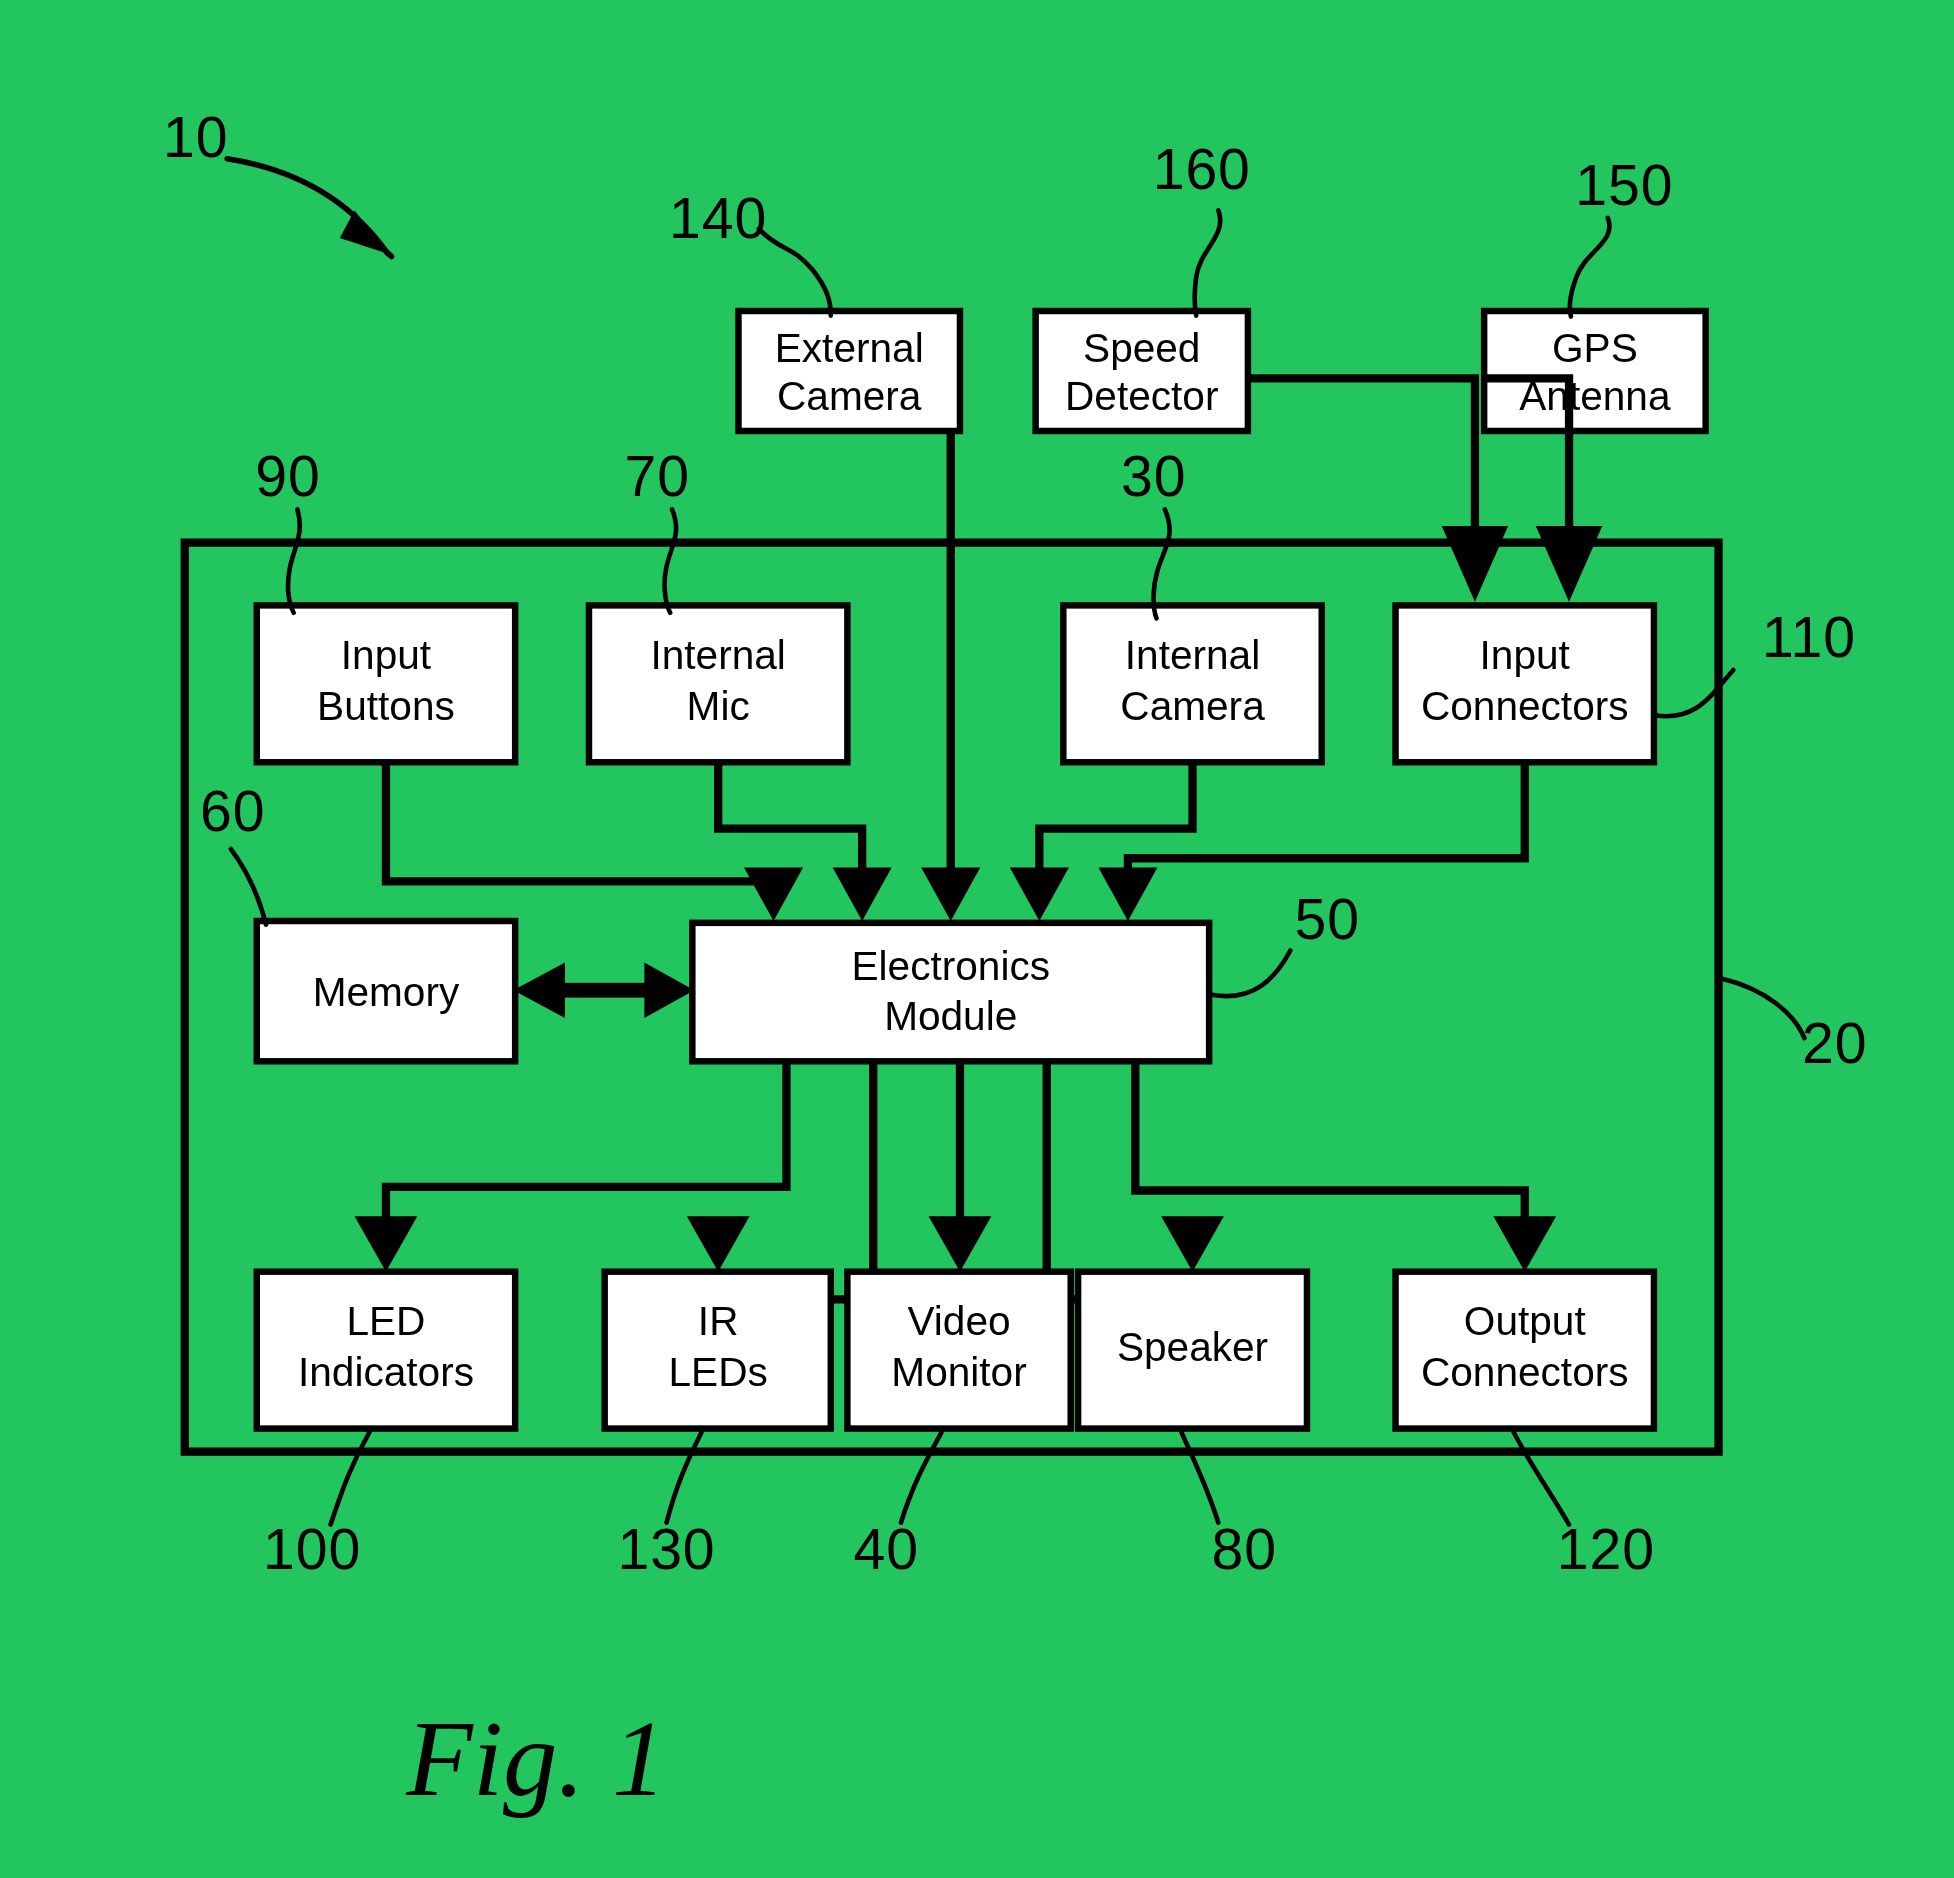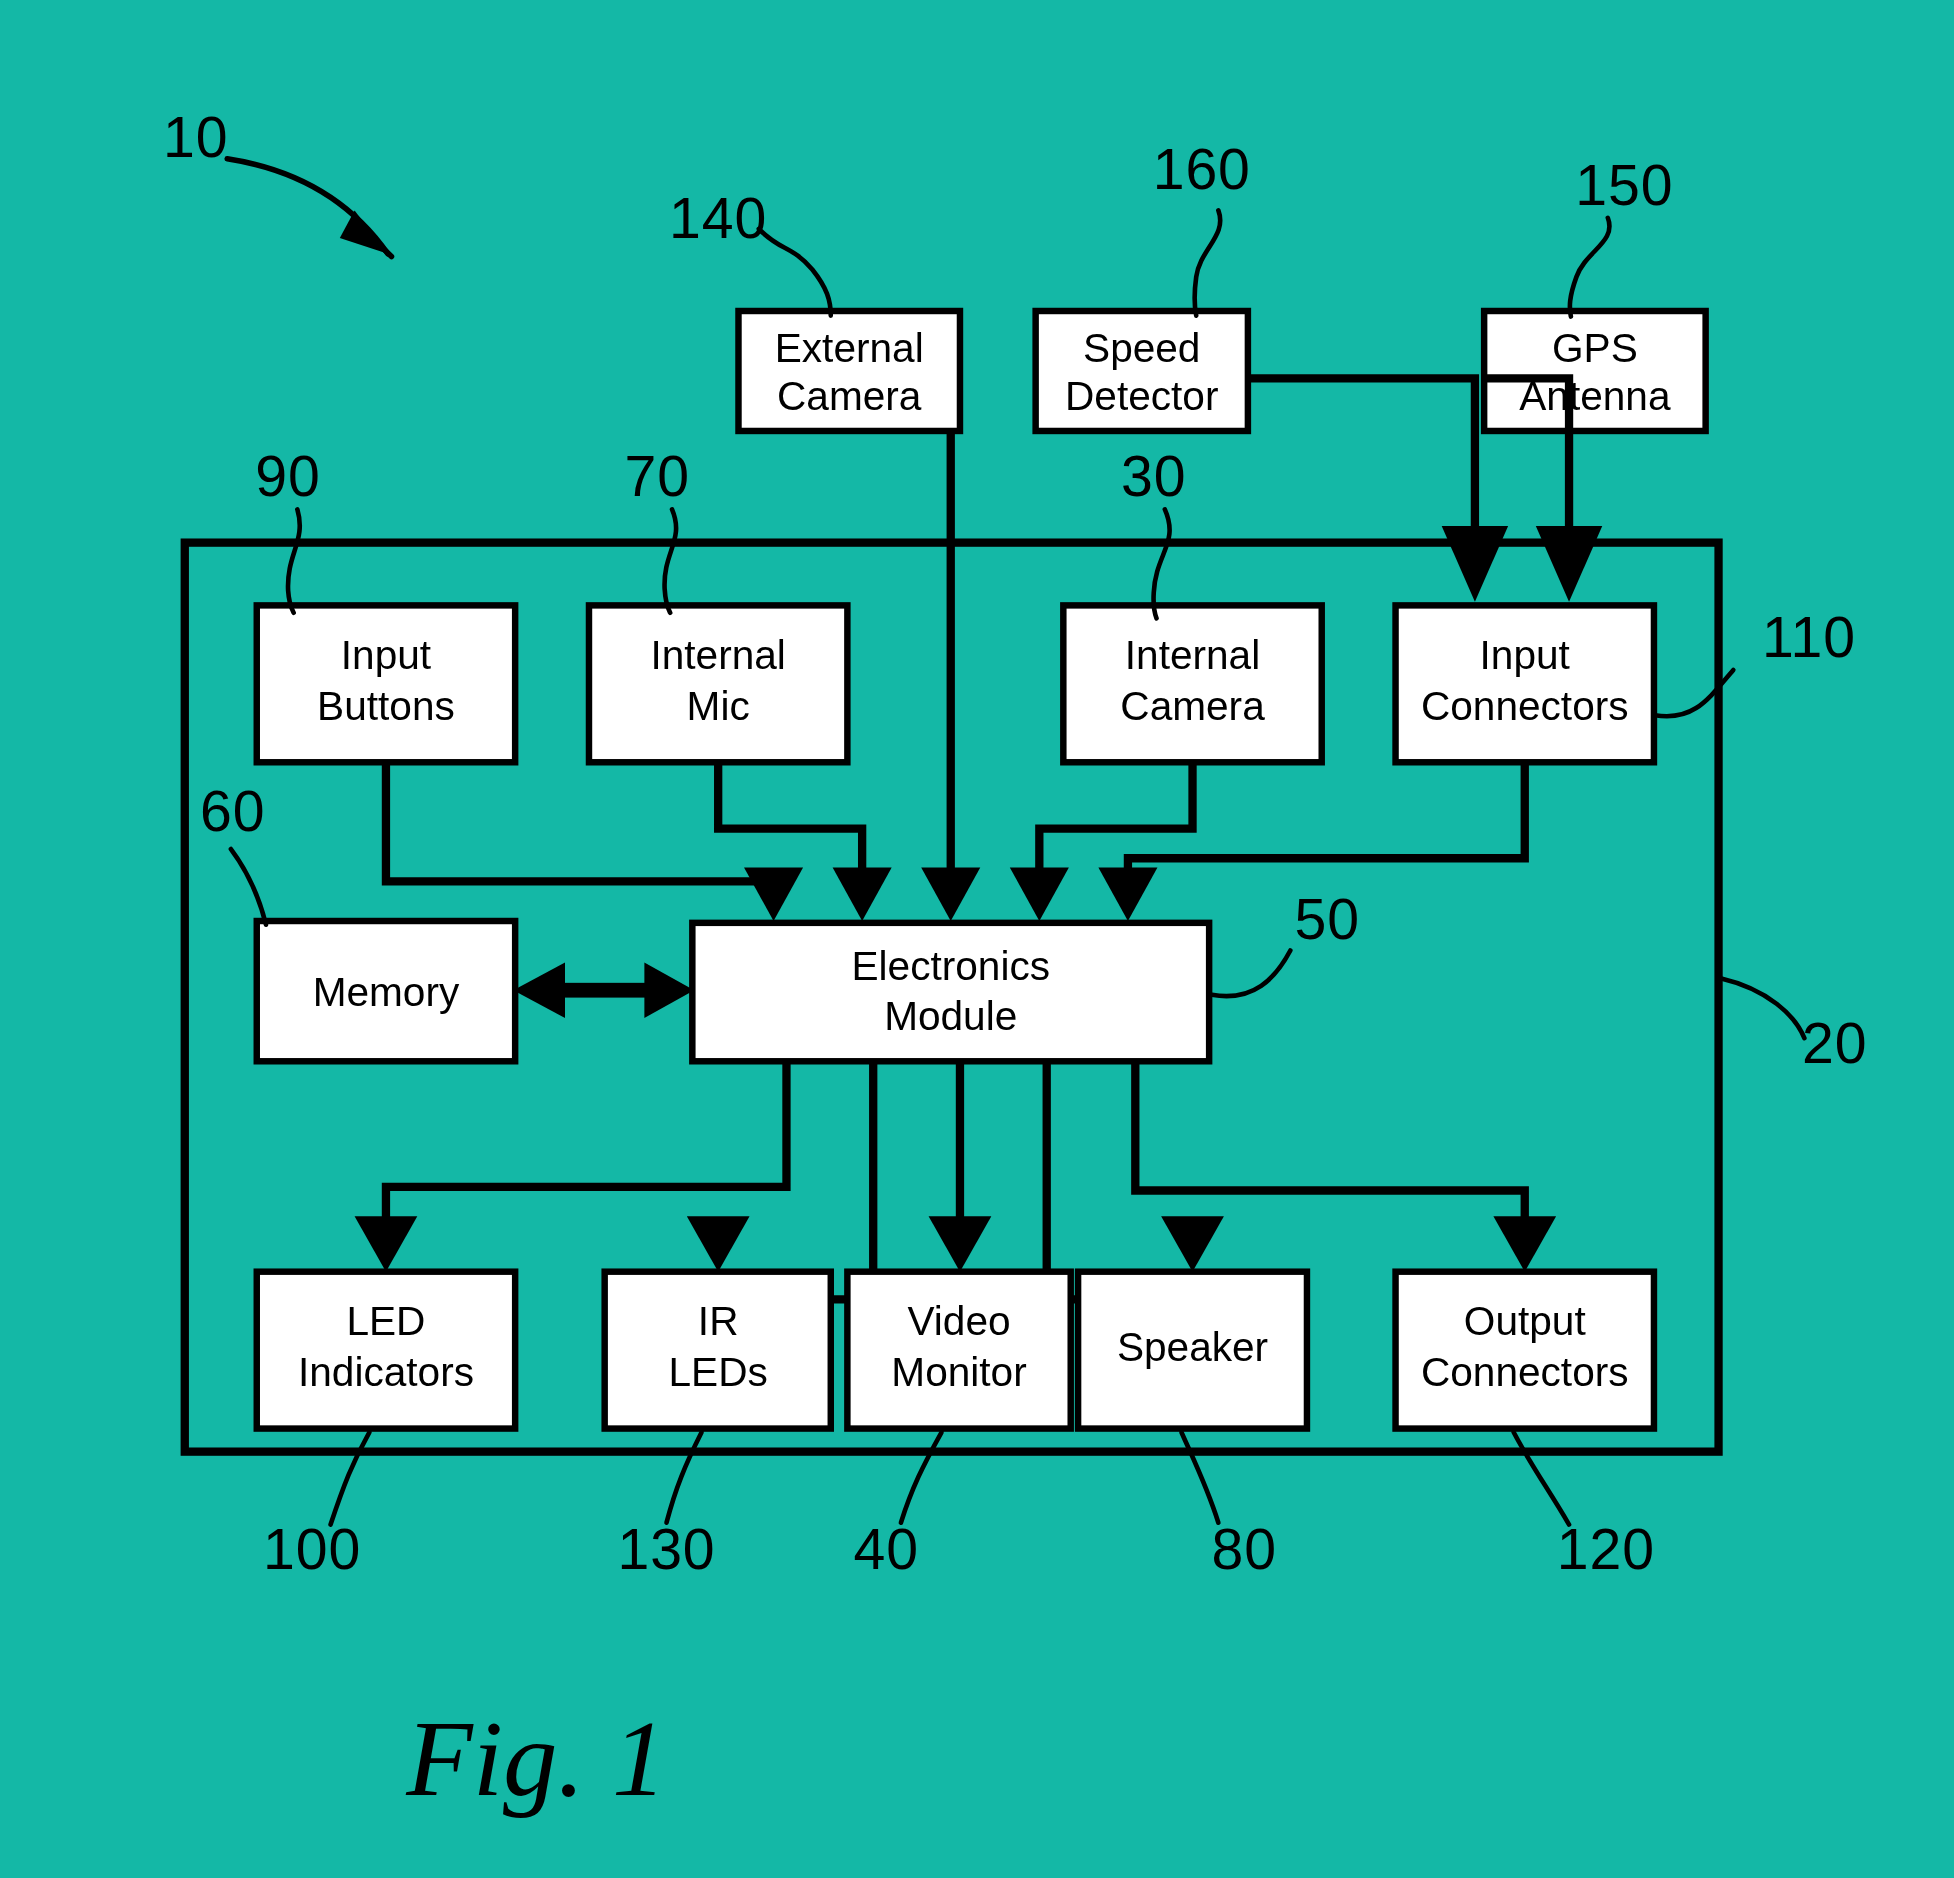--- a/index.html
+++ b/index.html
@@ -1,17 +1,17 @@
 <!DOCTYPE html>
 <html style="font-size:14.8px"><head>
 <meta charset="utf-8">
 <style>
   html,body{margin:0;padding:0;background:#ffffff;}
   body{width:1955px;height:1878px;overflow:hidden;font-family:"Liberation Sans",sans-serif;}
-  #stage{position:relative;width:1955px;height:1878px;background:#14b8a6;}
+  #stage{position:relative;width:1955px;height:1878px;background:#22c55e;}
   svg#diagram{position:absolute;left:0;top:0;width:1955px;height:1878px;}
   .bx{fill:#ffffff;stroke:#000000;stroke-width:7;}
   .encl{fill:none;stroke:#000000;stroke-width:9;}
   .wire{fill:none;stroke:#000000;stroke-width:9;stroke-linecap:butt;stroke-linejoin:miter;}
   .leader{fill:none;stroke:#000000;stroke-width:5;stroke-linecap:round;}
   .ahead{fill:#000000;stroke:none;}
   .btxt{font-family:"Liberation Sans",sans-serif;font-size:44px;fill:#000;text-anchor:middle;}
   .reftxt{font-family:"Liberation Sans",sans-serif;font-size:62px;fill:#000;text-anchor:middle;letter-spacing:1px;}
   .figtxt{font-family:"Liberation Serif",serif;font-style:italic;font-size:118px;fill:#000;text-anchor:start;}
 </style>

